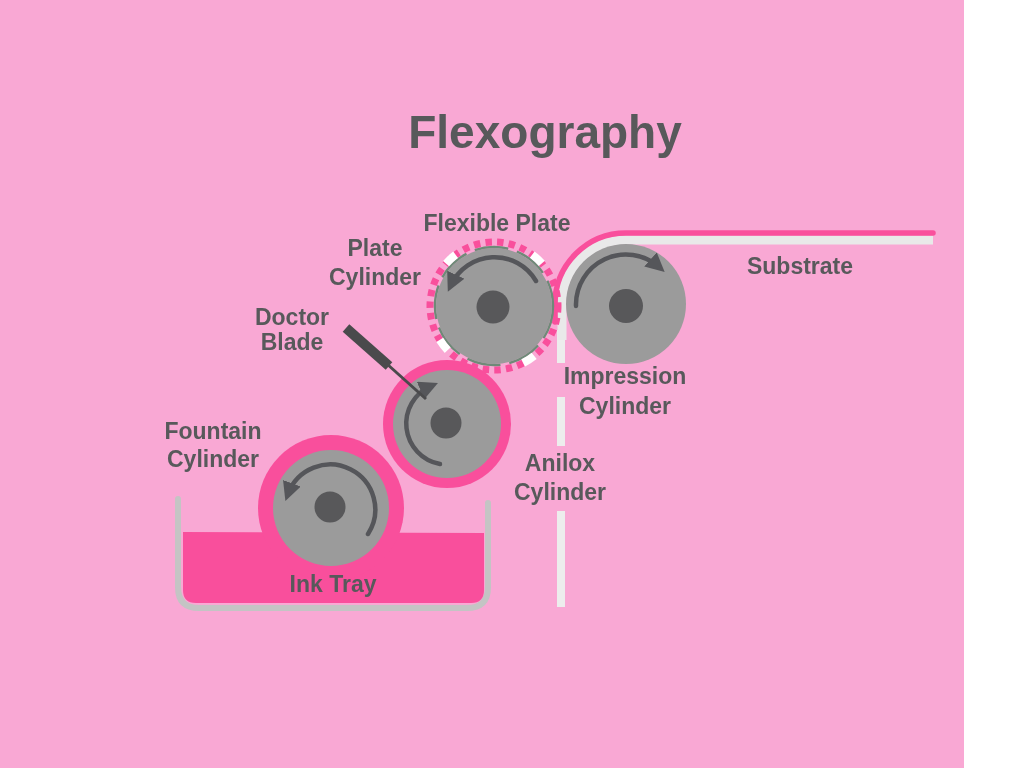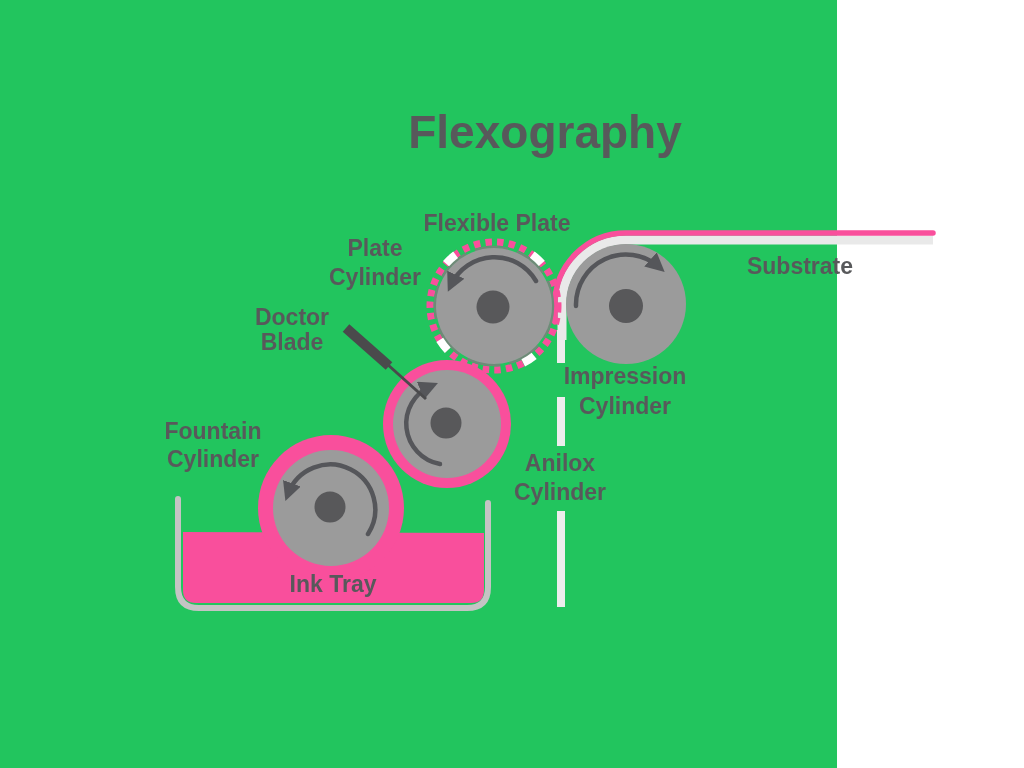--- a/index.html
+++ b/index.html
@@ -6,23 +6,23 @@
     margin: 0;
     padding: 0;
     background: #ffffff;
     width: 1024px;
     height: 768px;
     overflow: hidden;
     font-family: "Liberation Sans", sans-serif;
   }
   .stage {
     position: relative;
-    width: 837px;
+    width: 964px;
     height: 768px;
-    background: #22c55e;
+    background: #f9a8d4;
   }
   svg { display: block; }
   .title-text {
     font-family: "Liberation Sans", sans-serif;
     font-size: 46px;
     font-weight: 700;
     fill: #58595B;
     text-anchor: middle;
   }
   .label {

